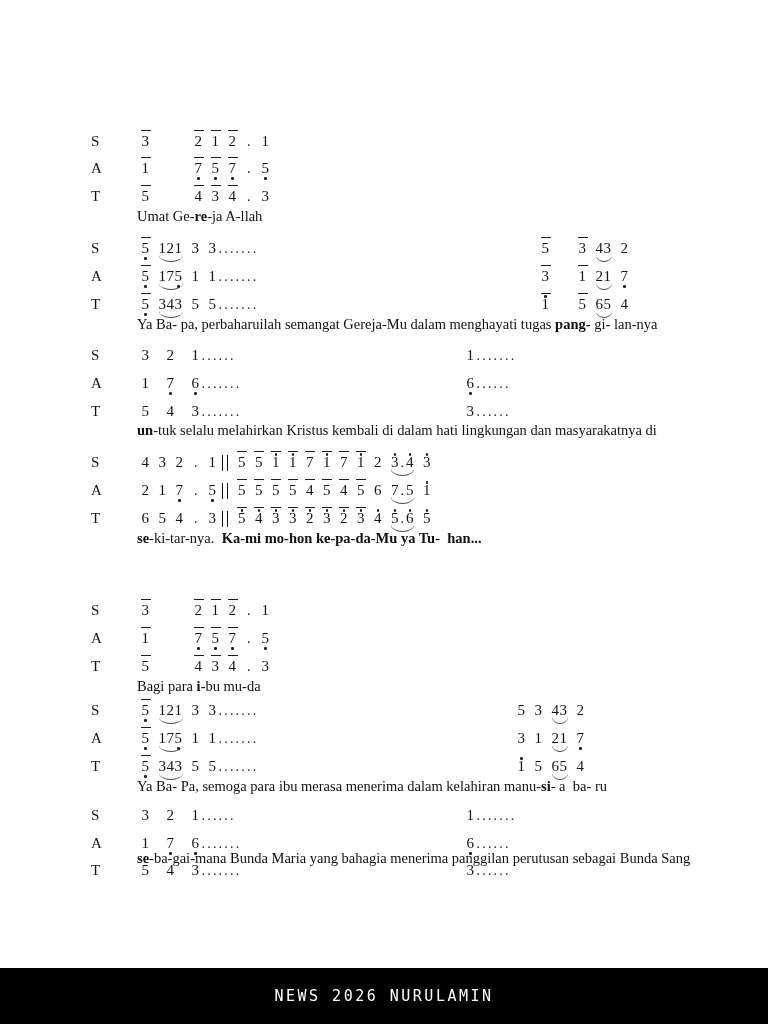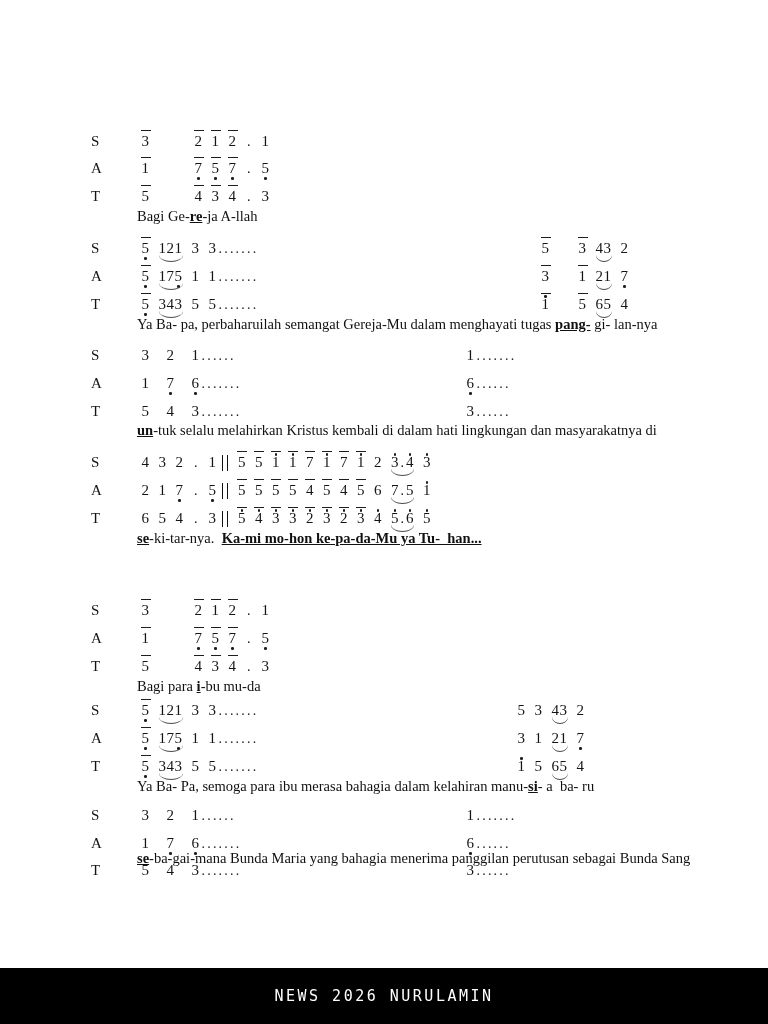--- a/index.html
+++ b/index.html
@@ -23,21 +23,21 @@
   .sl{position:absolute;left:0;right:0;bottom:-3px;height:6px;
       border-bottom:1.2px solid #4a4a4a;border-radius:0 0 50% 50% / 0 0 100% 100%;}
   .sp{font-size:14px;padding:0 1.5px;}
   .tail{display:inline-block;margin-top:12px;font-size:14px;line-height:15px;
         letter-spacing:2.2px;margin-left:2px;color:#2a2a2a;}
   .bar{display:inline-block;width:3.5px;height:16px;border-left:1.6px solid #111;
        border-right:1.6px solid #111;margin:12px 6px 0 1px;vertical-align:top;}
   
   .lyric{position:absolute;left:137px;font-size:14.5px;line-height:20px;
          white-space:pre;color:#101010;}
-  .lyric .b{font-weight:bold;text-decoration:underline;}
+  .lyric .b{font-weight:bold;}
   
   .footer{position:absolute;top:968px;left:0;width:768px;height:56px;background:#000;
           display:flex;align-items:center;justify-content:center;}
   .footer-text{font-family:"DejaVu Sans Mono",monospace;font-size:15px;
                letter-spacing:2.5px;color:#fff;}
 </style>
 </head>
 <body>
 
 <div class="page">
@@ -47,21 +47,21 @@
         <span class="notes" style="left: 137px;"><span class="grp" style="margin-right: 36px;"><span class="note"><span class="ov"></span><span class="ds"><span class="dg">3</span></span></span></span><span class="grp"><span class="note"><span class="ov"></span><span class="ds"><span class="dg">2</span></span></span><span class="note"><span class="ov"></span><span class="ds"><span class="dg">1</span></span></span><span class="note"><span class="ov"></span><span class="ds"><span class="dg">2</span></span></span><span class="note"><span class="ds"><span class="sp">.</span></span></span><span class="note"><span class="ds"><span class="dg">1</span></span></span></span></span>
       </div>
       <div class="vrow" style="top: 149px;">
         <span class="vlabel">A</span>
         <span class="notes" style="left: 137px;"><span class="grp" style="margin-right: 36px;"><span class="note"><span class="ov"></span><span class="ds"><span class="dg">1</span></span></span></span><span class="grp"><span class="note"><span class="ov"></span><span class="ds"><span class="dg">7<span class="ld"></span></span></span></span><span class="note"><span class="ov"></span><span class="ds"><span class="dg">5<span class="ld"></span></span></span></span><span class="note"><span class="ov"></span><span class="ds"><span class="dg">7<span class="ld"></span></span></span></span><span class="note"><span class="ds"><span class="sp">.</span></span></span><span class="note"><span class="ds"><span class="dg">5<span class="ld"></span></span></span></span></span></span>
       </div>
       <div class="vrow" style="top: 177px;">
         <span class="vlabel">T</span>
         <span class="notes" style="left: 137px;"><span class="grp" style="margin-right: 36px;"><span class="note"><span class="ov"></span><span class="ds"><span class="dg">5</span></span></span></span><span class="grp"><span class="note"><span class="ov"></span><span class="ds"><span class="dg">4</span></span></span><span class="note"><span class="ov"></span><span class="ds"><span class="dg">3</span></span></span><span class="note"><span class="ov"></span><span class="ds"><span class="dg">4</span></span></span><span class="note"><span class="ds"><span class="sp">.</span></span></span><span class="note"><span class="ds"><span class="dg">3</span></span></span></span></span>
       </div>
-      <div class="lyric" style="top: 206px;"><span>Bagi Ge-</span><span class="b">re</span><span>-ja A-llah</span></div>
+      <div class="lyric" style="top: 206px;"><span>Umat Ge-</span><span class="b">re</span><span>-ja A-llah</span></div>
       <div class="vrow" style="top: 229px;">
         <span class="vlabel">S</span>
         <span class="notes" style="left: 137px;"><span class="grp"><span class="note"><span class="ov"></span><span class="ds"><span class="dg">5<span class="ld"></span></span></span></span><span class="note"><span class="ds"><span class="dg">1</span><span class="dg">2</span><span class="dg">1</span></span><span class="sl"></span></span><span class="note"><span class="ds"><span class="dg">3</span></span></span><span class="note"><span class="ds"><span class="dg">3</span></span><span class="tail">.......</span></span></span></span>
         <span class="notes" style="left: 537px;"><span class="grp" style="margin-right: 20px;"><span class="note"><span class="ov"></span><span class="ds"><span class="dg">5</span></span></span></span><span class="grp"><span class="note"><span class="ov"></span><span class="ds"><span class="dg">3</span></span></span><span class="note"><span class="ds"><span class="dg">4</span><span class="dg">3</span></span><span class="sl"></span></span><span class="note"><span class="ds"><span class="dg">2</span></span></span></span></span>
       </div>
       <div class="vrow" style="top: 257px;">
         <span class="vlabel">A</span>
         <span class="notes" style="left: 137px;"><span class="grp"><span class="note"><span class="ov"></span><span class="ds"><span class="dg">5<span class="ld"></span></span></span></span><span class="note"><span class="ds"><span class="dg">1</span><span class="dg">7</span><span class="dg">5<span class="ld"></span></span></span><span class="sl"></span></span><span class="note"><span class="ds"><span class="dg">1</span></span></span><span class="note"><span class="ds"><span class="dg">1</span></span><span class="tail">.......</span></span></span></span>
         <span class="notes" style="left: 537px;"><span class="grp" style="margin-right: 20px;"><span class="note"><span class="ov"></span><span class="ds"><span class="dg">3</span></span></span></span><span class="grp"><span class="note"><span class="ov"></span><span class="ds"><span class="dg">1</span></span></span><span class="note"><span class="ds"><span class="dg">2</span><span class="dg">1</span></span><span class="sl"></span></span><span class="note"><span class="ds"><span class="dg">7<span class="ld"></span></span></span></span></span></span>
       </div>
@@ -121,21 +121,21 @@
       <div class="vrow" style="top: 719px;">
         <span class="vlabel">A</span>
         <span class="notes" style="left: 137px;"><span class="grp"><span class="note"><span class="ov"></span><span class="ds"><span class="dg">5<span class="ld"></span></span></span></span><span class="note"><span class="ds"><span class="dg">1</span><span class="dg">7</span><span class="dg">5<span class="ld"></span></span></span><span class="sl"></span></span><span class="note"><span class="ds"><span class="dg">1</span></span></span><span class="note"><span class="ds"><span class="dg">1</span></span><span class="tail">.......</span></span></span></span>
         <span class="notes" style="left: 513px;"><span class="grp"><span class="note"><span class="ds"><span class="dg">3</span></span></span><span class="note"><span class="ds"><span class="dg">1</span></span></span><span class="note"><span class="ds"><span class="dg">2</span><span class="dg">1</span></span><span class="sl"></span></span><span class="note"><span class="ds"><span class="dg">7<span class="ld"></span></span></span></span></span></span>
       </div>
       <div class="vrow" style="top: 747px;">
         <span class="vlabel">T</span>
         <span class="notes" style="left: 137px;"><span class="grp"><span class="note"><span class="ov"></span><span class="ds"><span class="dg">5<span class="ld"></span></span></span></span><span class="note"><span class="ds"><span class="dg">3</span><span class="dg">4</span><span class="dg">3</span></span><span class="sl"></span></span><span class="note"><span class="ds"><span class="dg">5</span></span></span><span class="note"><span class="ds"><span class="dg">5</span></span><span class="tail">.......</span></span></span></span>
         <span class="notes" style="left: 513px;"><span class="grp"><span class="note"><span class="ds"><span class="dg">1<span class="hd"></span></span></span></span><span class="note"><span class="ds"><span class="dg">5</span></span></span><span class="note"><span class="ds"><span class="dg">6</span><span class="dg">5</span></span><span class="sl"></span></span><span class="note"><span class="ds"><span class="dg">4</span></span></span></span></span>
       </div>
-      <div class="lyric" style="top: 776px;"><span>Ya Ba- Pa, semoga para ibu merasa bahagia dalam kelahiran manu-</span><span class="b">si</span><span>- a  ba- ru</span></div>
+      <div class="lyric" style="top: 776px;"><span>Ya Ba- Pa, semoga para ibu merasa menerima dalam kelahiran manu-</span><span class="b">si</span><span>- a  ba- ru</span></div>
       <div class="vrow" style="top: 796px;">
         <span class="vlabel">S</span>
         <span class="notes" style="left: 137px;"><span class="grp" style="margin-right: 8px;"><span class="note"><span class="ds"><span class="dg">3</span></span></span></span><span class="grp" style="margin-right: 8px;"><span class="note"><span class="ds"><span class="dg">2</span></span></span></span><span class="grp"><span class="note"><span class="ds"><span class="dg">1</span></span><span class="tail">......</span></span></span></span>
         <span class="notes" style="left: 462px;"><span class="grp"><span class="note"><span class="ds"><span class="dg">1</span></span><span class="tail">.......</span></span></span></span>
       </div>
       <div class="vrow" style="top: 824px;">
         <span class="vlabel">A</span>
         <span class="notes" style="left: 137px;"><span class="grp" style="margin-right: 8px;"><span class="note"><span class="ds"><span class="dg">1</span></span></span></span><span class="grp" style="margin-right: 8px;"><span class="note"><span class="ds"><span class="dg">7<span class="ld"></span></span></span></span></span><span class="grp"><span class="note"><span class="ds"><span class="dg">6<span class="ld"></span></span></span><span class="tail">.......</span></span></span></span>
         <span class="notes" style="left: 462px;"><span class="grp"><span class="note"><span class="ds"><span class="dg">6<span class="ld"></span></span></span><span class="tail">......</span></span></span></span>
       </div>

